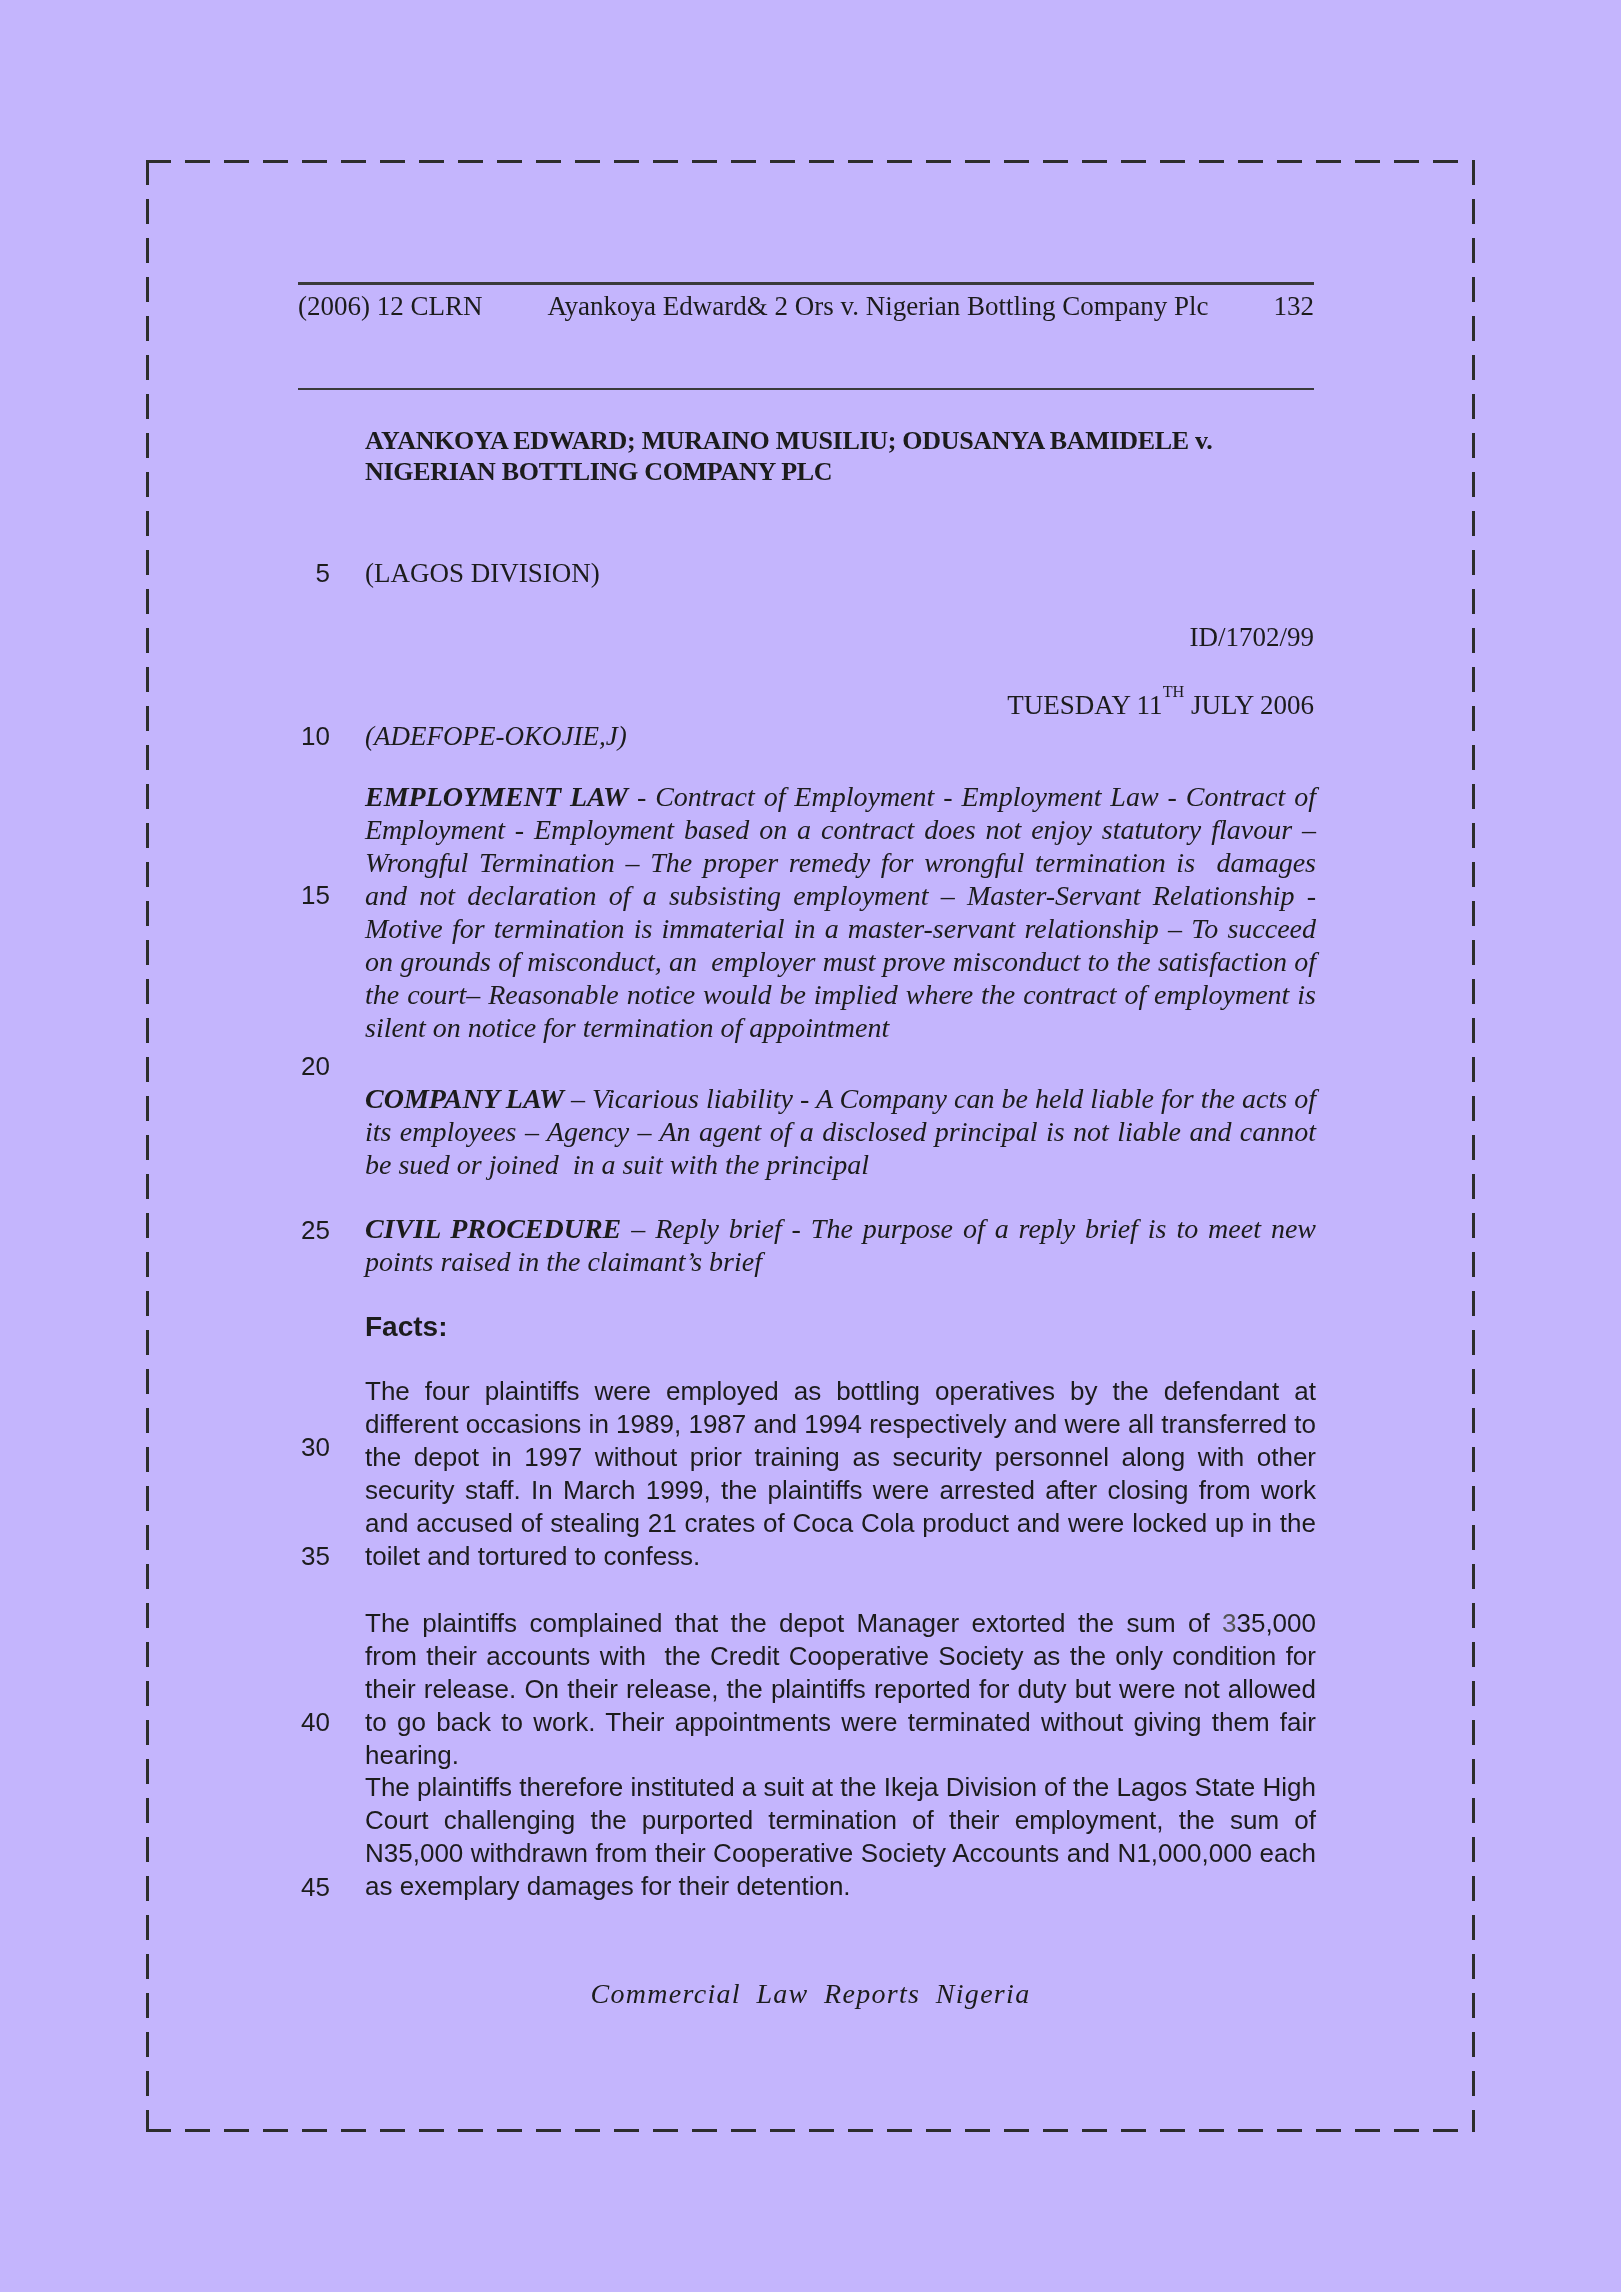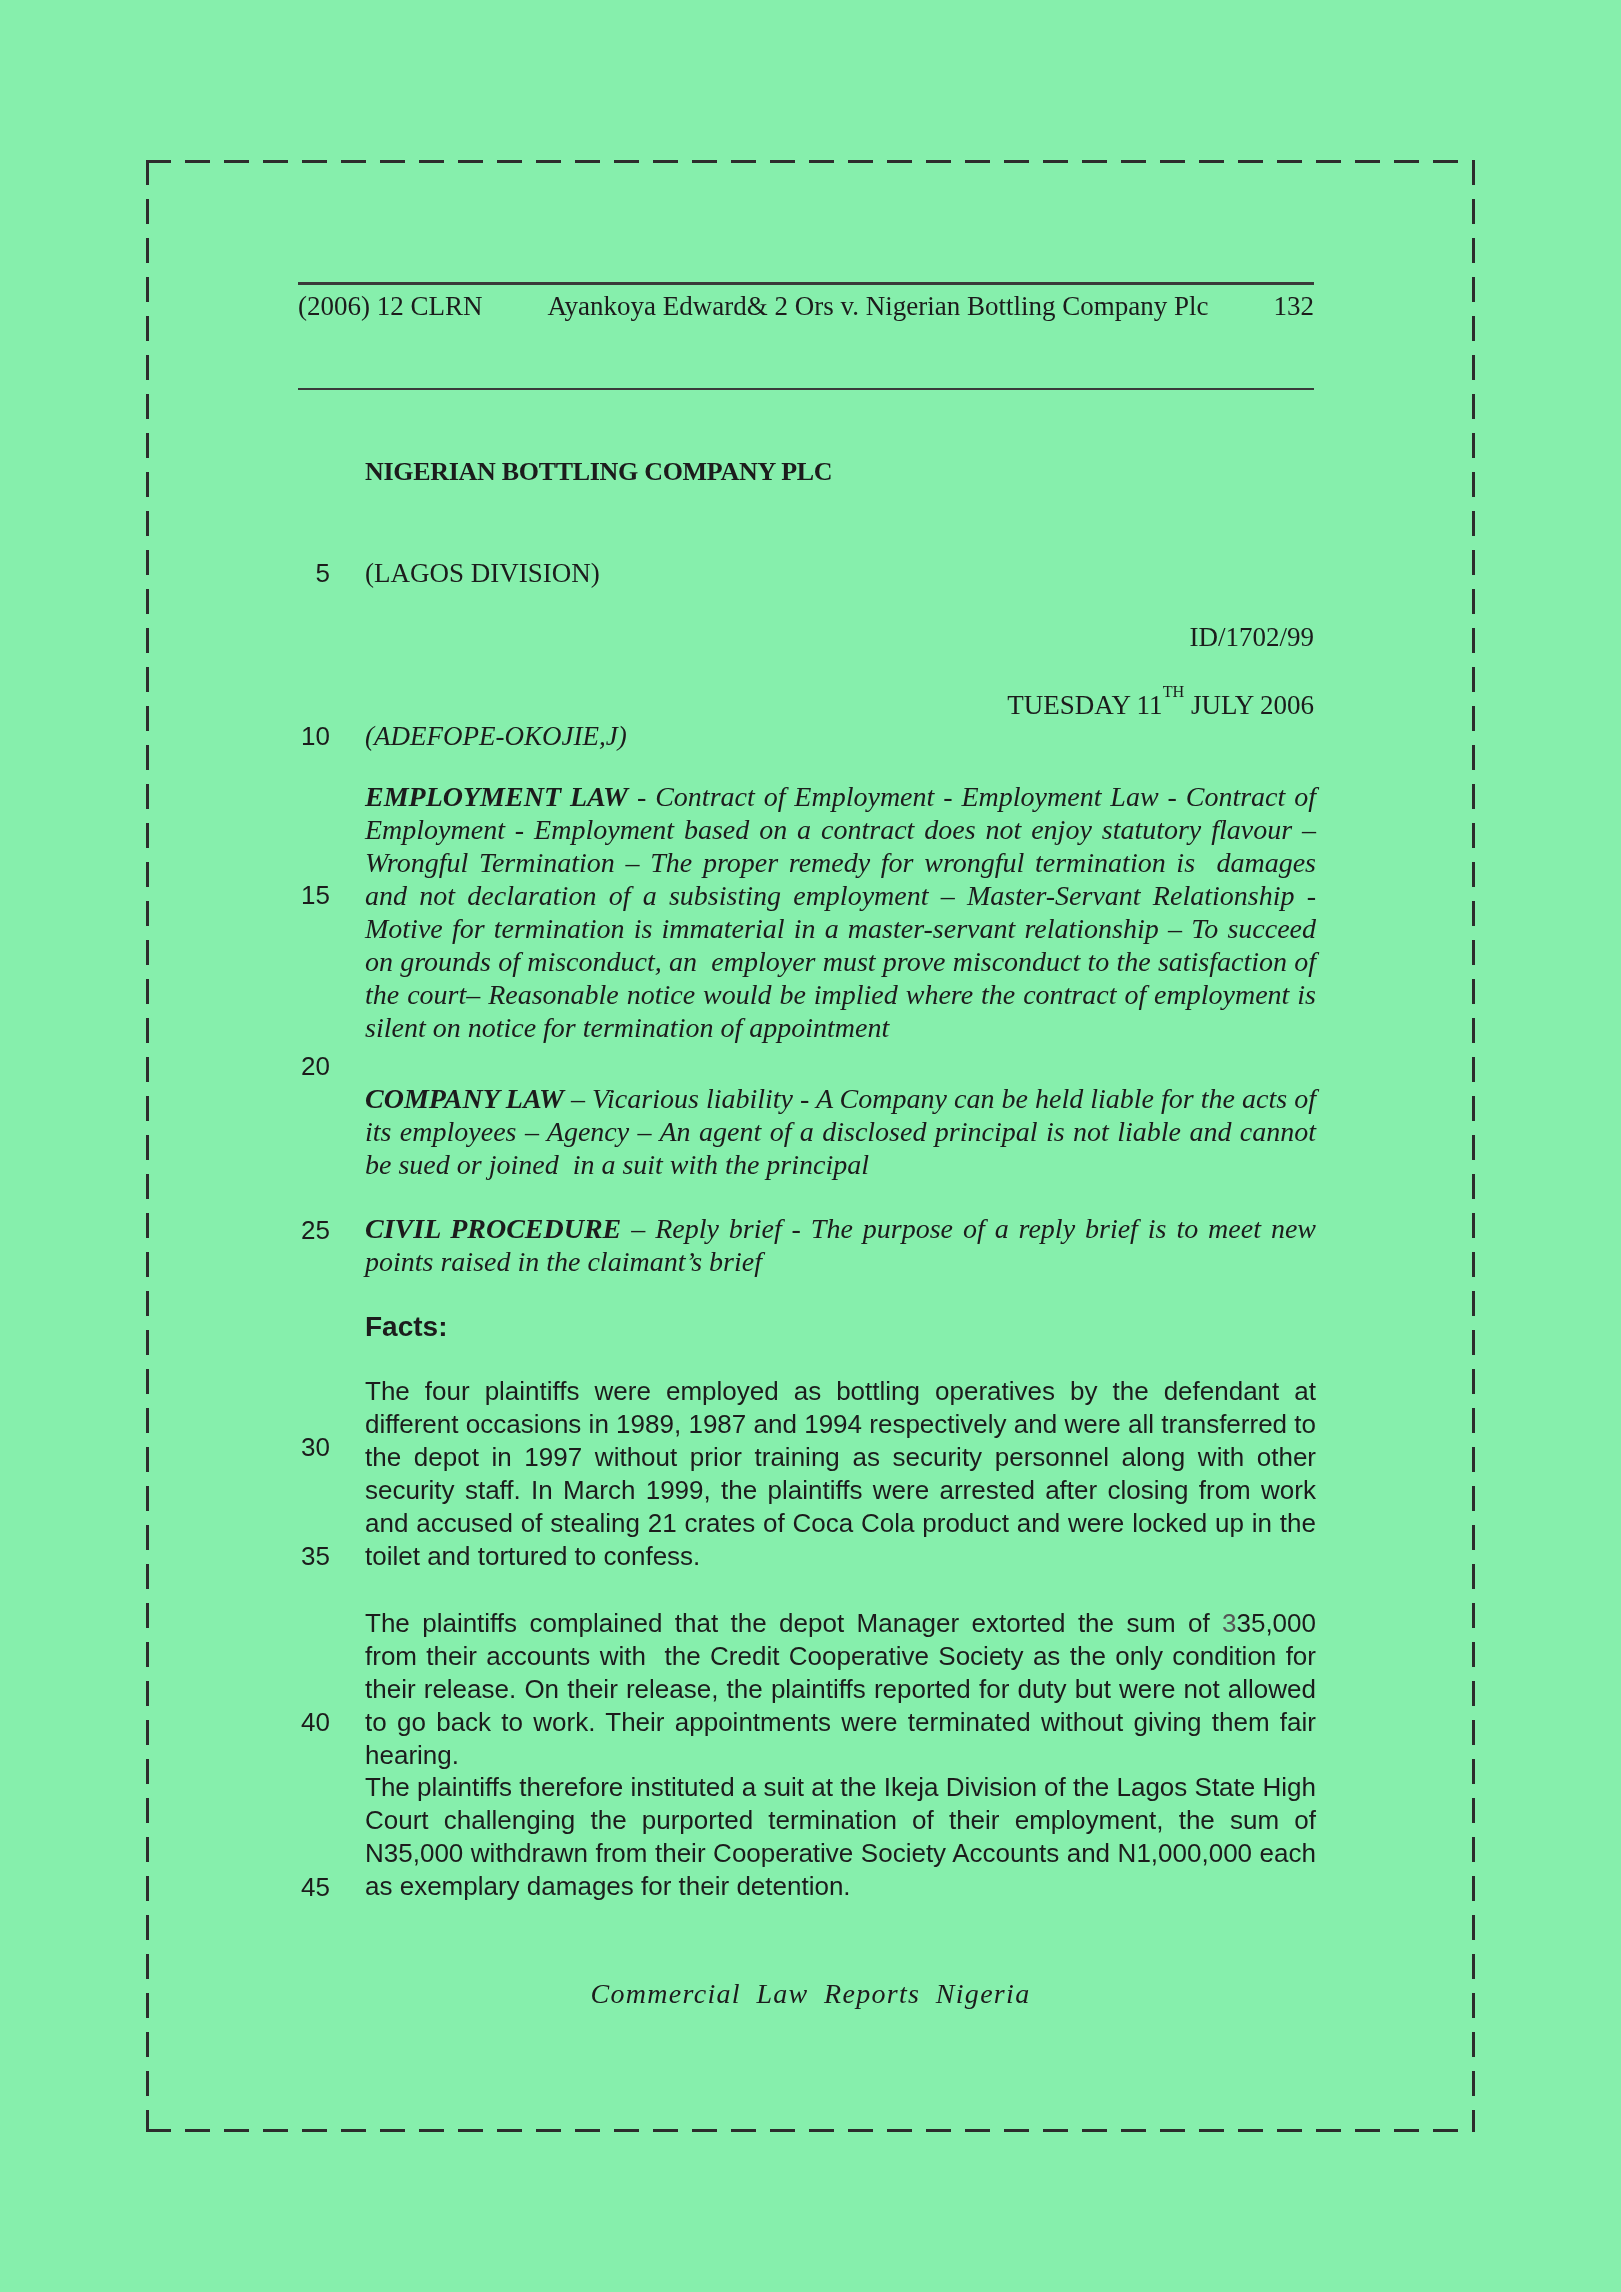--- a/index.html
+++ b/index.html
@@ -1,19 +1,19 @@
 <!DOCTYPE html>
 <html style="font-size:14.3px"><head>
 <meta charset="utf-8">
 <style>
   html,body { margin:0; padding:0; background:#ffffff; }
   .page {
     position:relative;
     width:1621px; height:2293px;
-    background:#86efac;
+    background:#c4b5fd;
     color:#1c1c1c;
     font-family:"Liberation Serif", serif;
     overflow:hidden;
   }
   .abs { position:absolute; }
 
   
   .border-edge { position:absolute; }
   .edge-h { height:2.7px; background:repeating-linear-gradient(90deg,#2d2d2d 0 25px,transparent 25px 39px); }
   .edge-v { width:2.7px;  background:repeating-linear-gradient(180deg,#2d2d2d 0 25px,transparent 25px 39px); }
@@ -86,20 +86,21 @@
   <div class="border-edge edge-v" style="left:1472px; top:160px; height:1971px;"></div>
 
   <div class="rule" style="left:298px; top:282px; width:1016px; height:2.7px;"></div>
   <div class="abs header-row">
     <span>(2006) 12 CLRN</span>
     <span>Ayankoya Edward&amp; 2 Ors v.  Nigerian Bottling Company Plc</span>
     <span>132</span>
   </div>
   <div class="rule" style="left:298px; top:388px; width:1016px; height:1.8px;"></div>
 
+  <div class="abs case-title" style="top:425px;">AYANKOYA EDWARD; MURAINO MUSILIU; ODUSANYA BAMIDELE v.</div>
   <div class="abs case-title" style="top:456px;">NIGERIAN BOTTLING COMPANY PLC</div>
 
   <div class="abs plain-serif" style="top:557px;">(LAGOS DIVISION)</div>
 
   <div class="abs right-serif" style="top:622px;">ID/1702/99</div>
   <div class="abs right-serif" style="top:676px;margin-top:8px;"><span>TUESDAY 11</span><sup>TH</sup><span> JULY 2006</span></div>
 
   <div class="abs coram" style="top:720px;">(ADEFOPE-OKOJIE,J)</div>
 
   <div class="abs catchwords" style="top:780px;"><span class="cw-head">EMPLOYMENT LAW</span><span> - Contract of Employment - Employment Law - Contract of Employment - Employment based on a contract does not enjoy statutory flavour – Wrongful Termination – The proper remedy for wrongful termination is  damages and not declaration of a subsisting employment – Master-Servant Relationship - Motive for termination is immaterial in a master-servant relationship – To succeed on grounds of misconduct, an  employer must prove misconduct to the satisfaction of the court– Reasonable notice would be implied where the contract of employment is silent on notice for termination of appointment</span></div>

